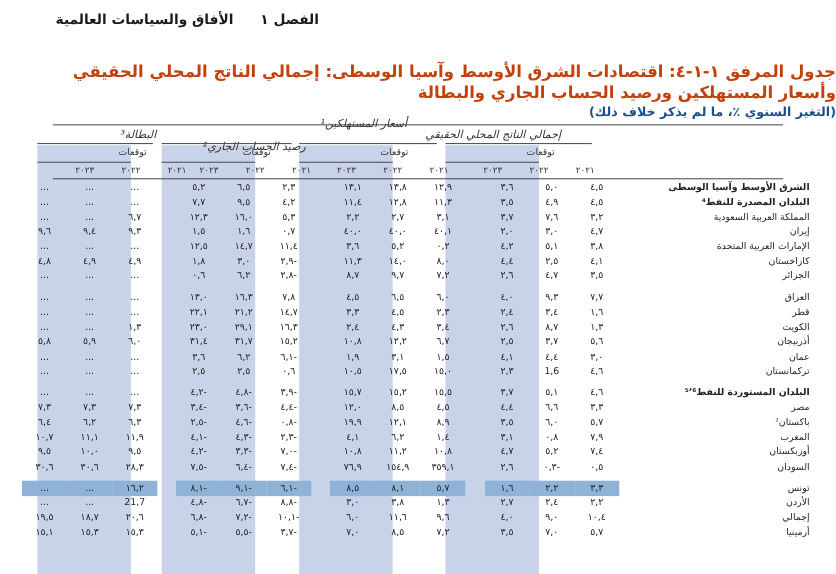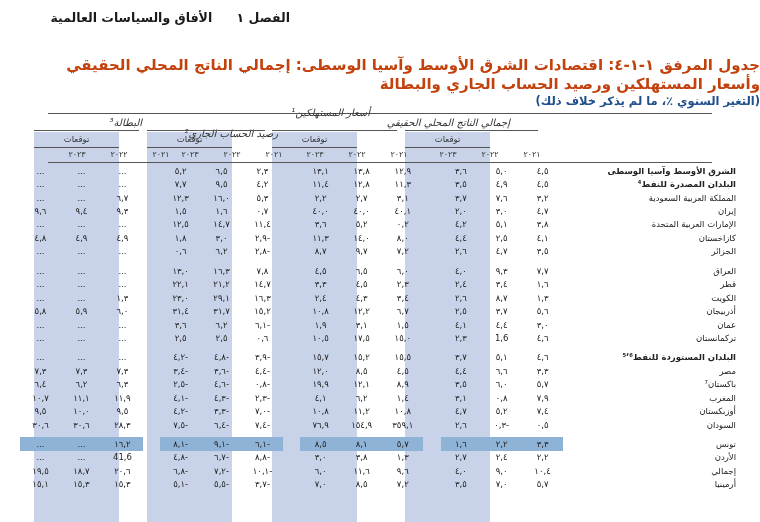--- a/index.html
+++ b/index.html
@@ -6,21 +6,21 @@
   body{width:760px;height:522px;overflow:hidden;position:relative;font-family:"DejaVu Sans",sans-serif;color:#1a1a1a;}
   .chapter{position:absolute;top:10px;right:470px;direction:rtl;font-size:12.5px;font-weight:bold;white-space:nowrap;}
   .chapter .num{margin-left:20px;}
   .chapter .ttl{font-weight:bold;}
   .title{position:absolute;top:56px;right:0;width:728px;direction:rtl;color:#c2410c;font-weight:bold;font-size:15px;line-height:19px;}
   .subtitle{position:absolute;top:94px;right:0;width:728px;direction:rtl;color:#1f4e8c;font-size:11.5px;font-weight:bold;}
   .rule{position:absolute;left:48px;right:48px;height:0;border-top:1.5px solid #555;}
   .shade{position:absolute;background:#c8d3ea;}
   .grouphdr{position:absolute;direction:rtl;font-size:10px;color:#333;text-align:center;white-space:nowrap;font-style:italic;}
   .grouprule{position:absolute;height:0;border-top:1px solid #555;}
-  .fc{position:absolute;font-size:8.5px;color:#333;text-align:center;direction:rtl;}
+  .fc{position:absolute;font-size:8.5px;color:#333;text-align:center;direction:rtl;margin-left:44px;}
   .yr{position:absolute;font-size:8px;color:#333;text-align:center;width:42px;margin-left:21px;}
   table.data{position:absolute;top:164px;left:20px;width:720px;border-collapse:collapse;direction:rtl;font-size:8.5px;}
   table.data td{height:13.45px;padding:0;text-align:center;white-space:nowrap;color:#222;}
   table.data td.name{text-align:right;padding-right:4px;width:175px;}
   table.data td.num{width:42px;}
   table.data td.gap{width:18px;}
   tr.bold td.name{font-weight:bold;text-align:right;}
   tr.spacer td{height:6px;}
   td.hl{background:#8fb3d6;}
 </style>
@@ -453,21 +453,21 @@
         <td class="num">٢,٧</td>
         <td class="gap"></td>
         <td class="num">١,٣</td>
         <td class="num">٣,٨</td>
         <td class="num">٣,٠</td>
         <td class="gap"></td>
         <td class="num">-٨,٨</td>
         <td class="num">-٦,٧</td>
         <td class="num">-٤,٨</td>
         <td class="gap"></td>
-        <td class="num">41,6</td>
+        <td class="num">21,7</td>
         <td class="num">...</td>
         <td class="num">...</td>
       </tr>
       <tr>
         <td class="name">إجمالي</td>
         <td class="num">١٠,٤</td>
         <td class="num">٩,٠</td>
         <td class="num">٤,٠</td>
         <td class="gap"></td>
         <td class="num">٩,٦</td>

